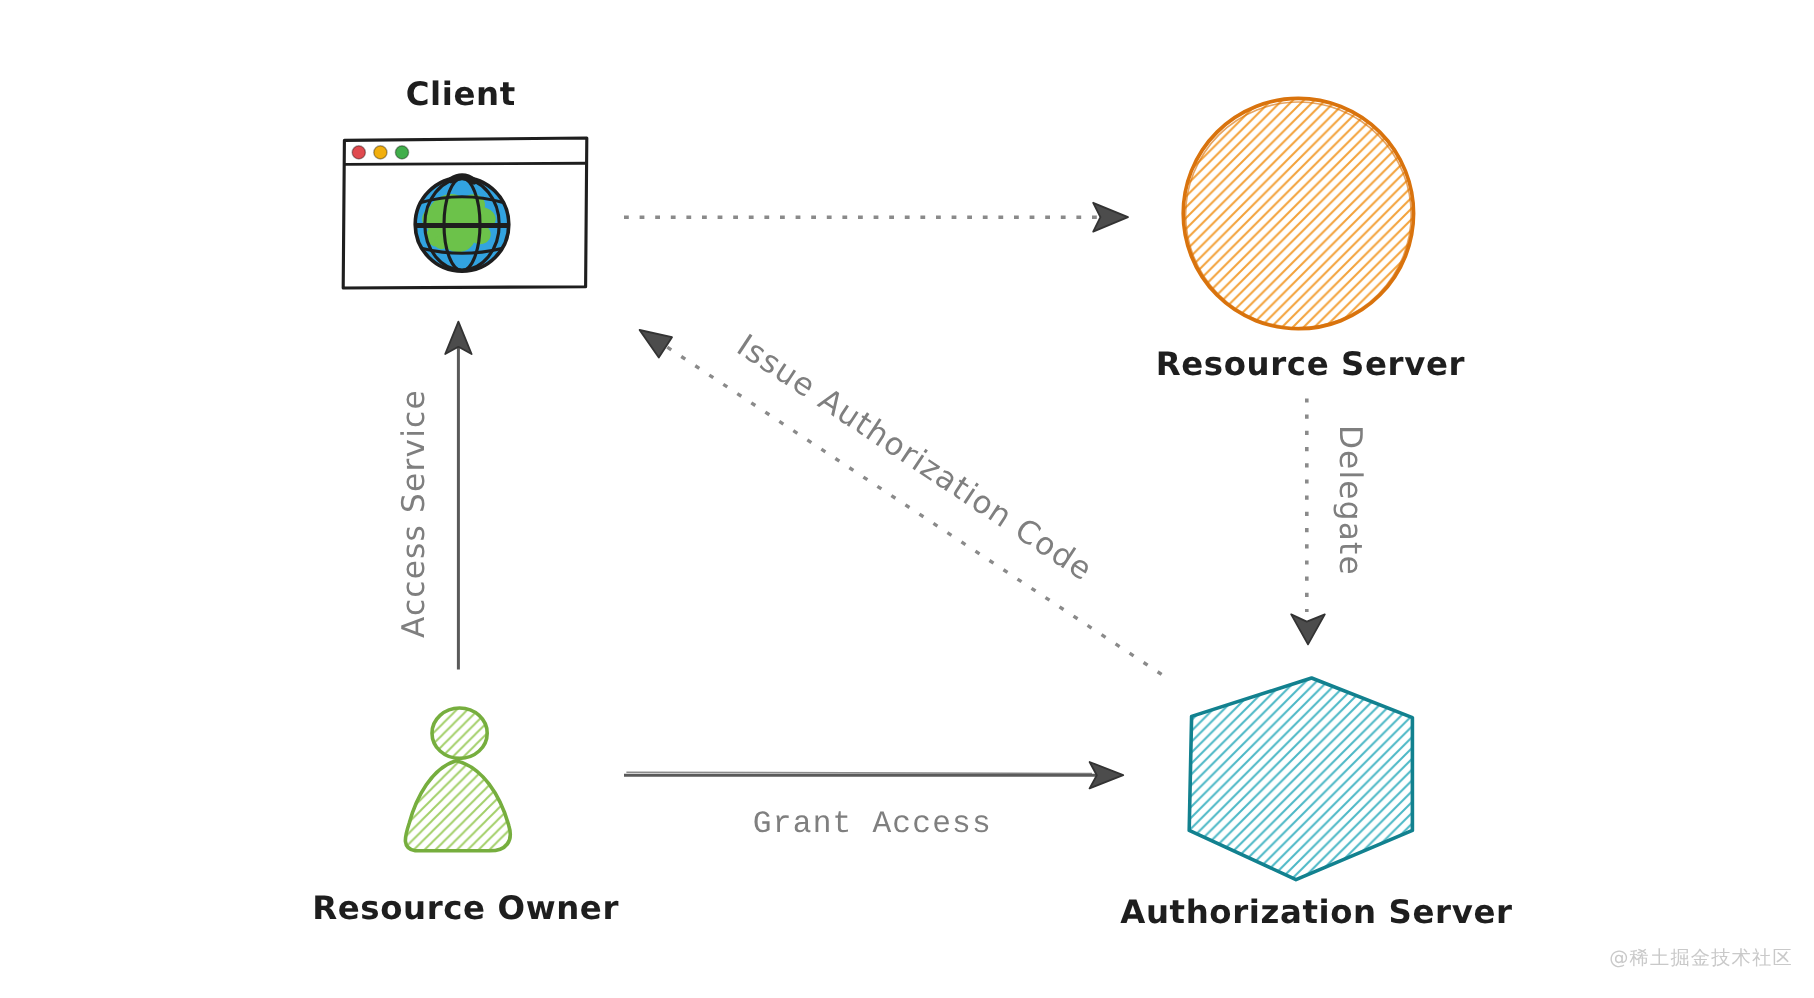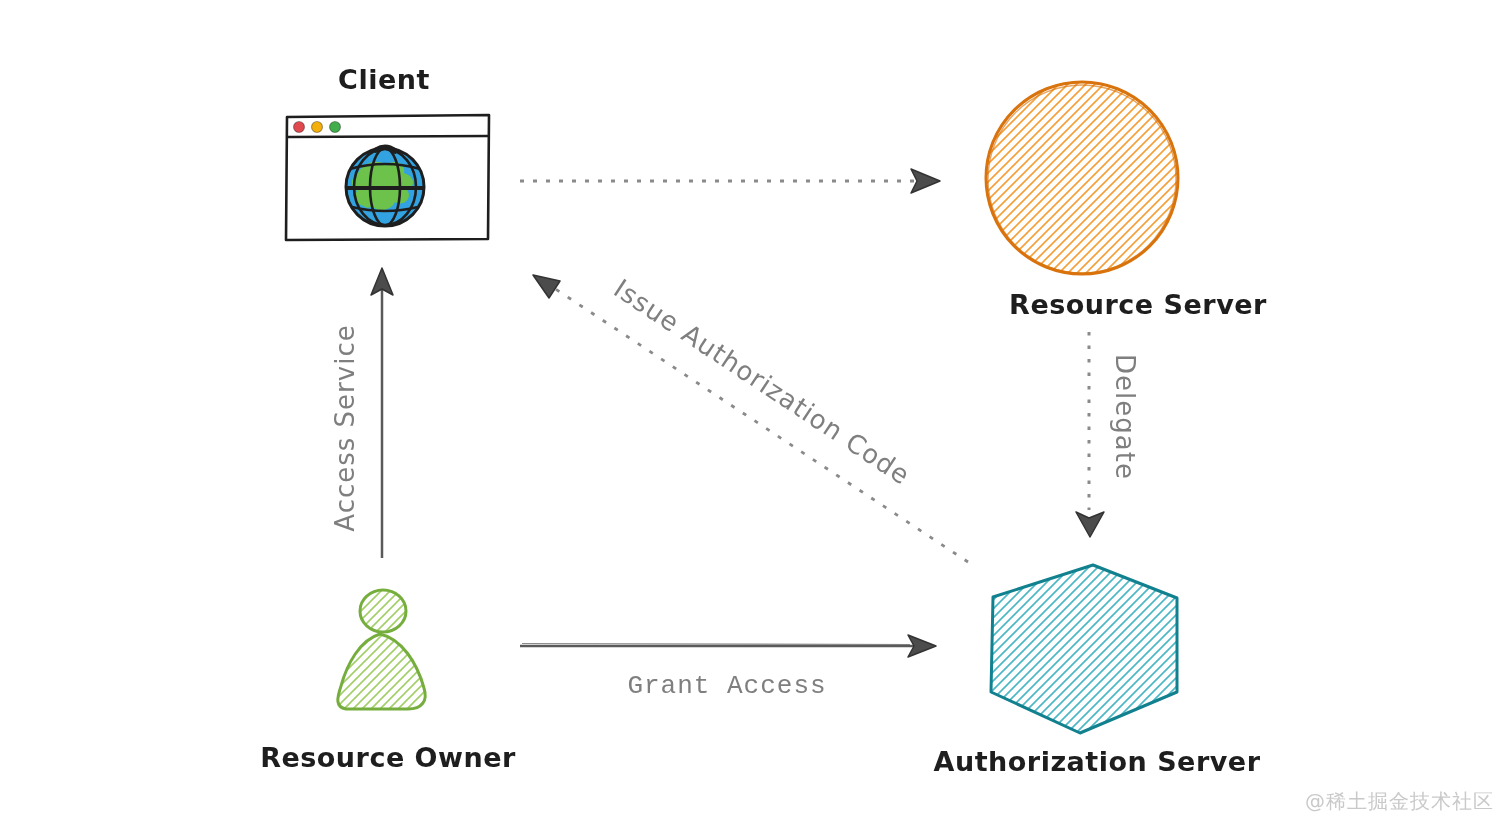--- a/index.html
+++ b/index.html
@@ -24,21 +24,21 @@
     letter-spacing:.5px;
   }
   .edge-lbl{
     color:var(--label-gray,#7f7f7f);
     font-size:26px;
     font-weight:500;
     letter-spacing:1px;
   }
   .watermark{
     color:var(--watermark-gray,#c9c9c9);
-    font-size:20px;
+    font-size:16px;
     font-weight:400;
     letter-spacing:1px;
   }
 </style>
 </head>
 <body>
 
 <div class="canvas">
 
   <svg width="1512" height="832" viewBox="0 0 1512 832">
@@ -112,21 +112,21 @@
     </g>
 
     <g>
       <path d="M1089 332 L1089 510" fill="none" style="stroke:var(--arrow-gray,#8a8a8a)" stroke-width="3" stroke-dasharray="3.5 10"></path>
       <path d="M1090 537 L1076 512 L1089 518 L1104 512 Z" style="fill:var(--arrowhead,#4c4c4c);stroke:var(--arrowhead-edge,#333333)" stroke-width="1.5" stroke-linejoin="round"></path>
     </g>
   </svg>
 
   <div class="lbl node-lbl" style="left:384px;top:79px;transform:translate(-50%,-50%);">Client</div>
 
-  <div class="lbl node-lbl" style="left:1092px;top:304px;transform:translate(-50%,-50%);margin-left:46px;">Resource Server</div>
+  <div class="lbl node-lbl" style="left:1092px;top:304px;transform:translate(-50%,-50%);">Resource Server</div>
 
   <div class="lbl node-lbl" style="left:1097px;top:761px;transform:translate(-50%,-50%);">Authorization Server</div>
 
   <div class="lbl node-lbl" style="left:388px;top:757px;transform:translate(-50%,-50%);">Resource Owner</div>
 
 
   <div class="lbl edge-lbl" style="left:762px;top:382px;transform:translate(-50%,-50%) rotate(33.5deg);">Issue Authorization Code</div>
 
   <div class="lbl edge-lbl" style="left:345px;top:428px;transform:translate(-50%,-50%) rotate(-90deg);">Access Service</div>
 

